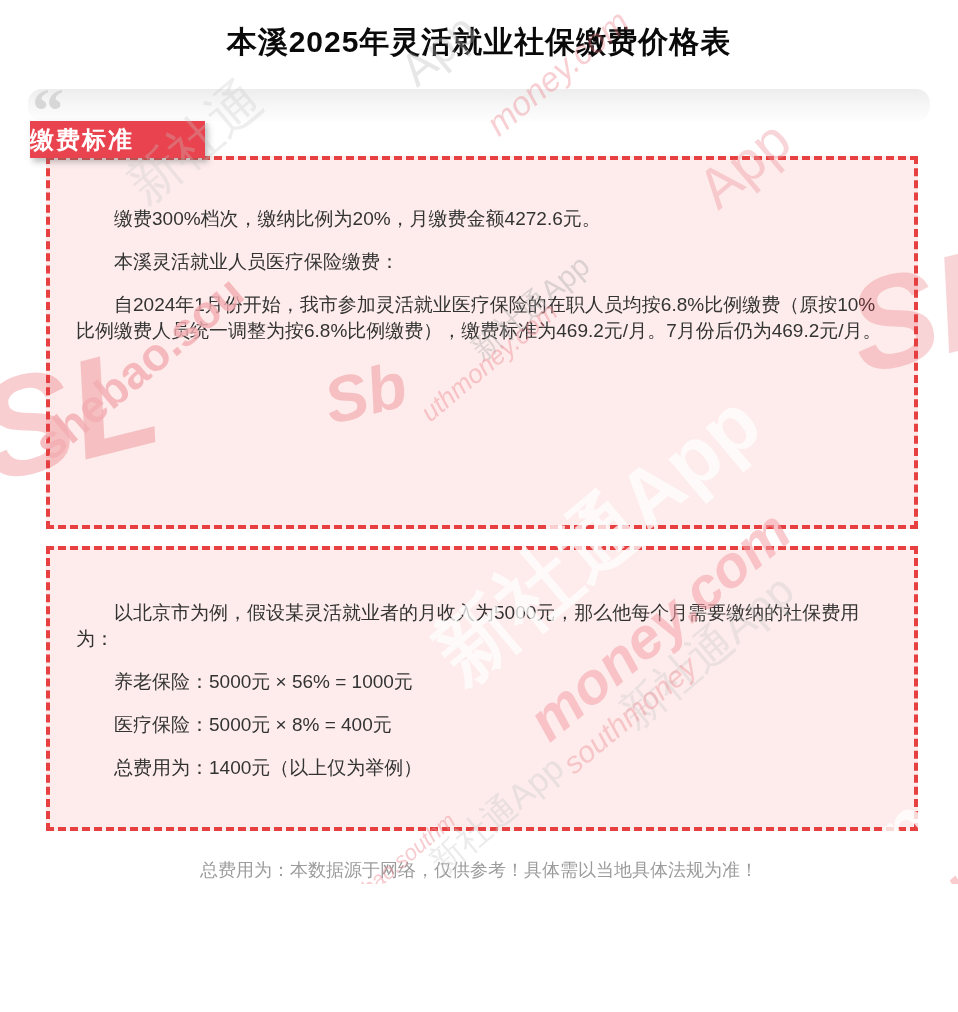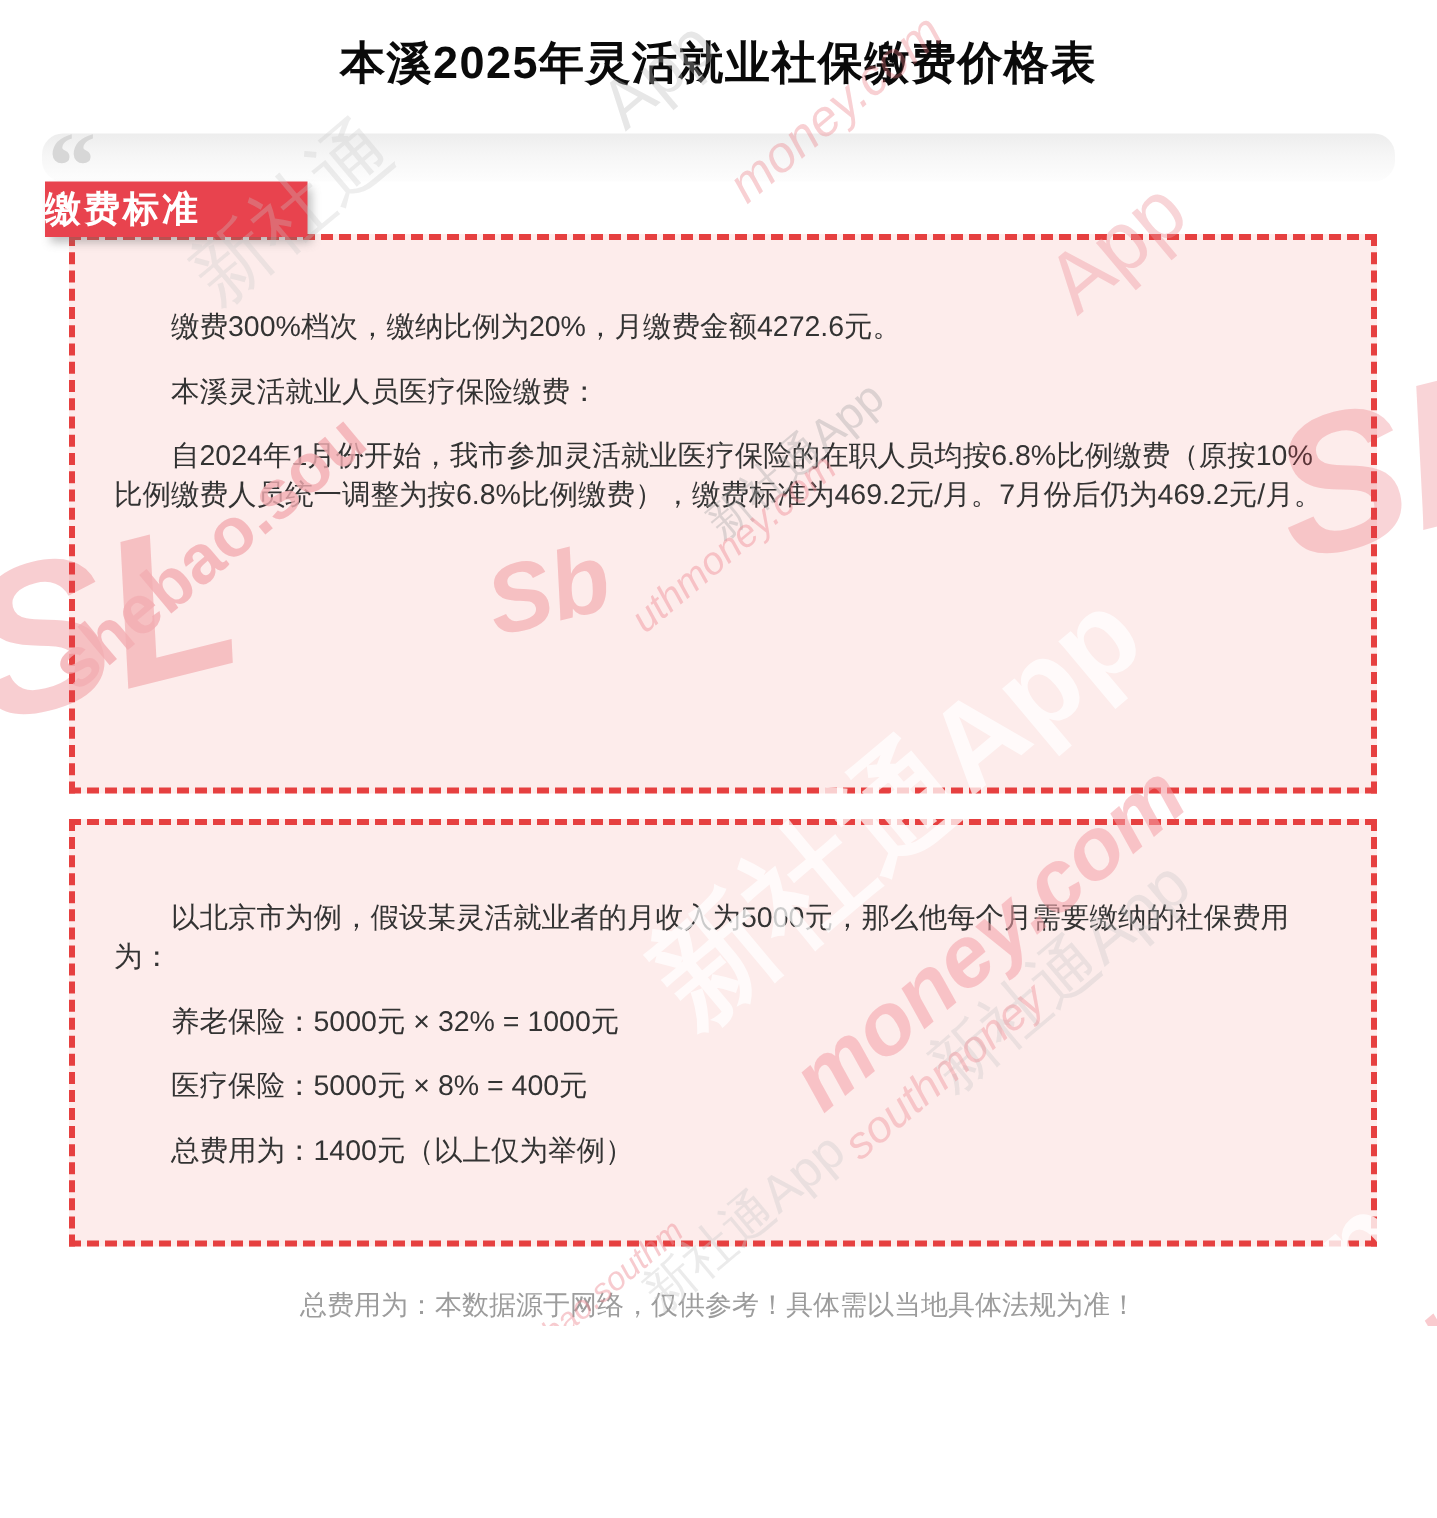--- a/index.html
+++ b/index.html
@@ -126,21 +126,21 @@
     <div class="panel panel-1">
       <p>缴费300%档次，缴纳比例为20%，月缴费金额4272.6元。</p>
       <p>本溪灵活就业人员医疗保险缴费：</p>
       <p>自2024年1月份开始，我市参加灵活就业医疗保险的在职人员均按6.8%比例缴费（原按10%比例缴费人员统一调整为按6.8%比例缴费），缴费标准为469.2元/月。7月份后仍为469.2元/月。</p>
     </div>
   </div>
 
   <div class="section section-2">
     <div class="panel panel-2">
       <p>以北京市为例，假设某灵活就业者的月收入为5000元，那么他每个月需要缴纳的社保费用为：</p>
-      <p>养老保险：5000元 × 32% = 1000元</p>
+      <p>养老保险：5000元 × 56% = 1000元</p>
       <p>医疗保险：5000元 × 8% = 400元</p>
       <p>总费用为：1400元（以上仅为举例）</p>
     </div>
   </div>
 
   <div class="footer-tip">总费用为：本数据源于网络，仅供参考！具体需以当地具体法规为准！</div>
 
   <div class="watermark-layer">
       <span class="wm" style="left: 392px; top: 58px; font-size: 46px; color: rgba(185, 185, 185, 0.35); transform: rotate(-40deg);">App</span>
       <span class="wm" style="left: 118px; top: 172px; font-size: 52px; color: rgba(200, 200, 200, 0.3); transform: rotate(-40deg);">新社通</span>

